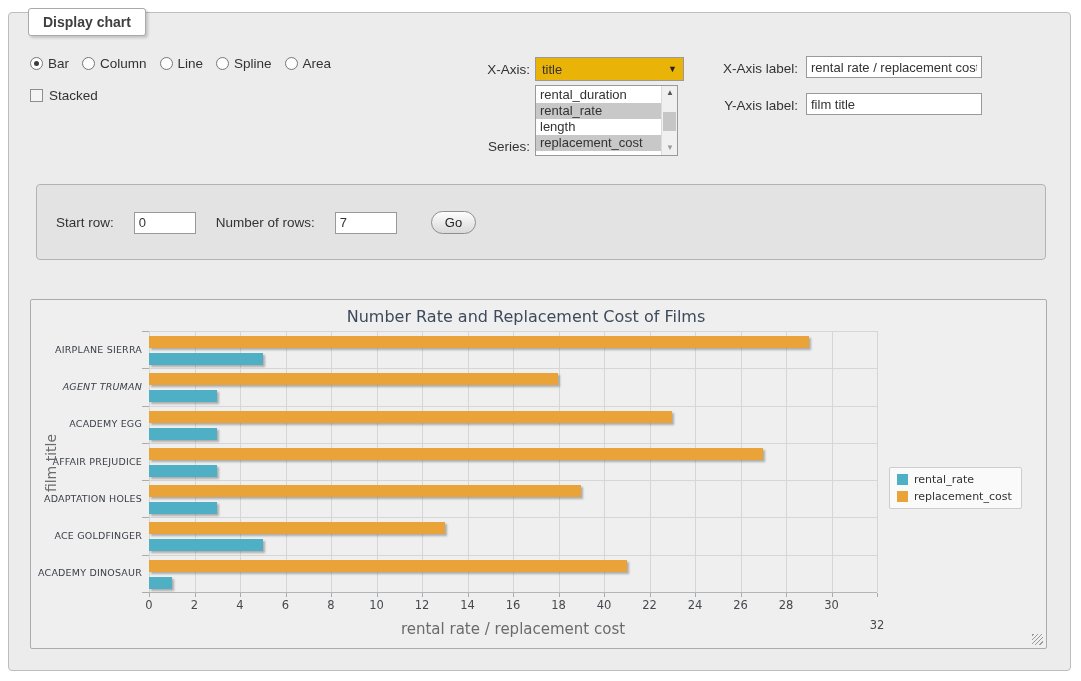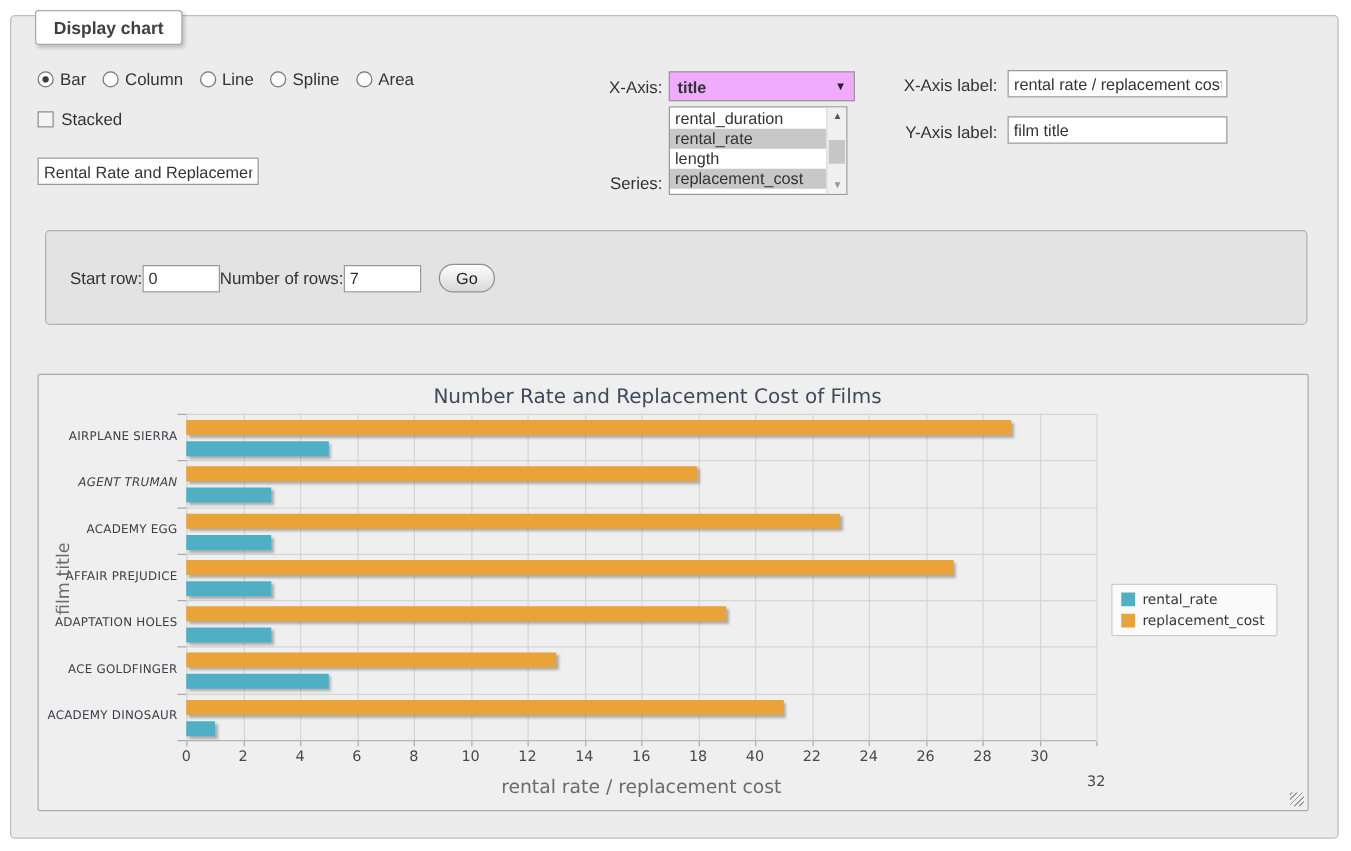--- a/index.html
+++ b/index.html
@@ -23,42 +23,42 @@
   input.txt { background:#fff; border:1px solid #999; font-family:"Liberation Sans",sans-serif;
     font-size:13px; color:#333; padding:2px 4px; height:22px; }
   #title-input { position:absolute; left:30px; top:126px; width:177px; }
 
   .lbl { position:absolute; font-size:13.5px; color:#333; text-align:right; }
   #xaxis-lbl { left:450px; top:62px; width:80px; }
   #series-lbl { left:450px; top:139px; width:80px; }
   #xaxislabel-lbl { left:705px; top:61px; width:93px; }
   #yaxislabel-lbl { left:705px; top:98px; width:93px; }
 
-  .dd { position:absolute; left:535px; top:57px; width:149px; height:24px; background:#f0abfc;
-    border:1px solid #999; font-size:13px; display:flex; align-items:center; padding:0 6px;font-weight:bold; }
+  .dd { position:absolute; left:535px; top:57px; width:149px; height:24px; background:#eab308;
+    border:1px solid #999; font-size:13px; display:flex; align-items:center; padding:0 6px; }
   .dd .dd-text { flex:1; }
   .dd .dd-arrow { font-size:9px; color:#222; }
 
   .listbox { position:absolute; left:535px; top:85px; width:143px; height:71px; background:#fff;
     border:1px solid #999; overflow:hidden; }
   .list-items { position:absolute; left:0; top:1px; right:16px; }
   .list-item { height:16px; line-height:16px; font-size:13px; padding-left:4px; white-space:nowrap; }
   .list-item.selected { background:#c8c8c8; }
   .scrollbar { position:absolute; right:0; top:0; bottom:0; width:16px; background:#f0f0f0; border-left:1px solid #dcdcdc; }
   .scroll-btn { position:absolute; left:0; width:16px; height:14px; text-align:center; font-size:8px; line-height:14px; }
   .scroll-up { top:0; color:#555; }
   .scroll-down { bottom:0; color:#9a9a9a; }
   .scroll-thumb { position:absolute; left:1px; top:26px; width:13px; height:19px; background:#c6c6c6; }
 
   #xlabel-input { position:absolute; left:806px; top:56px; width:176px; }
   #ylabel-input { position:absolute; left:806px; top:93px; width:176px; }
 
   .sub-panel { position:absolute; left:36px; top:184px; width:1010px; height:76px;
     background:#e3e3e3; border:1px solid #b3b3b3; border-radius:4px; }
-  .sub-row { position:absolute; left:19px; top:26px; display:flex; align-items:center; gap:0; font-size:13.5px; }
+  .sub-row { position:absolute; left:19px; top:26px; display:flex; align-items:center; gap:20px; font-size:13.5px; }
   .sub-row input.txt { width:62px; }
   .go-btn { margin-left:14px; padding:3px 13px; font-size:13px; color:#222; border:1px solid #8f8f8f;
     border-radius:12px; background:linear-gradient(#fdfdfd,#d9d9d9); cursor:default; }
 
   
   .chart-box { position:absolute; left:30px; top:299px; width:1017px; height:350px;
     background:#efefef; border:1px solid #acacac; border-radius:2px;
     font-family:"DejaVu Sans",sans-serif; }
   .chart-title { position:absolute; top:7px; left:0; width:990px; text-align:center;
     font-size:16px; color:#3e4a5c; }
@@ -112,21 +112,20 @@
         <div class="radio"></div>
         <div style="display: inline;">Area</div>
       </div>
     </div>
 
   <div class="stacked-row">
     <span class="checkbox"></span>
     <span>Stacked</span>
   </div>
 
-  <input class="txt" id="title-input" value="Rental Rate and Replacemen" style="">
 
   <div class="lbl" id="xaxis-lbl">X-Axis:</div>
   <div class="dd">
     <span class="dd-text">title</span>
     <span class="dd-arrow">▼</span>
   </div>
 
   <div class="lbl" id="series-lbl">Series:</div>
   <div class="listbox">
     <div class="list-items" id="series-items">

